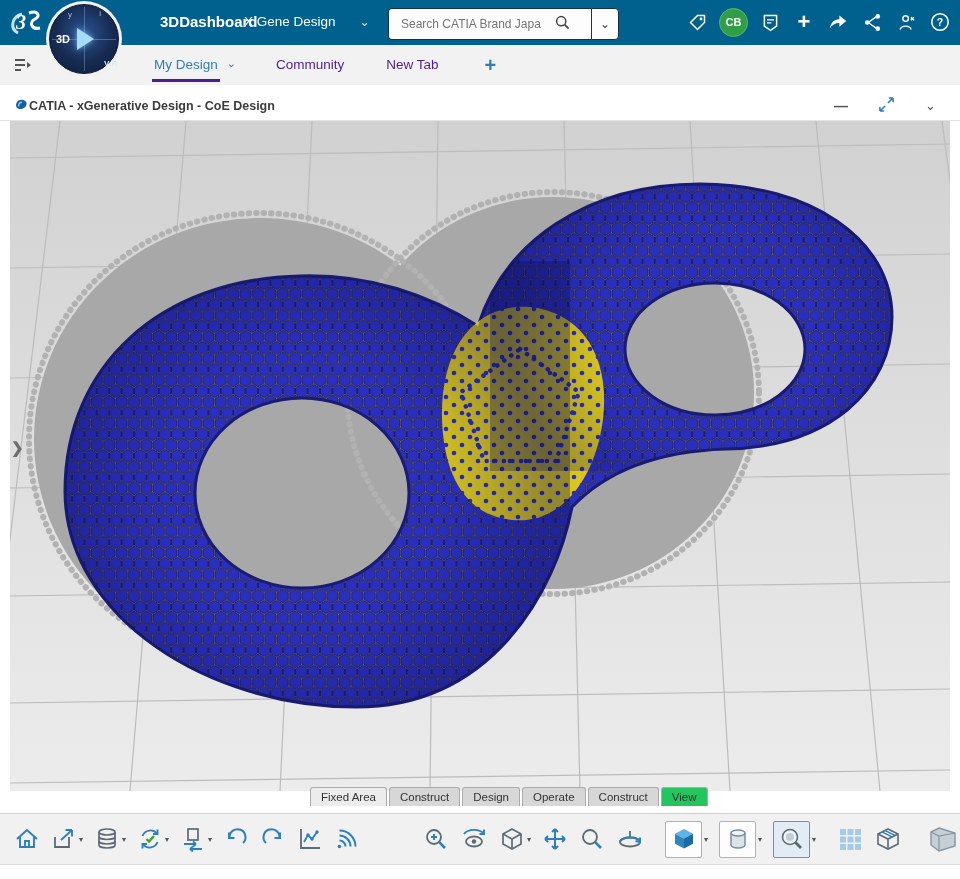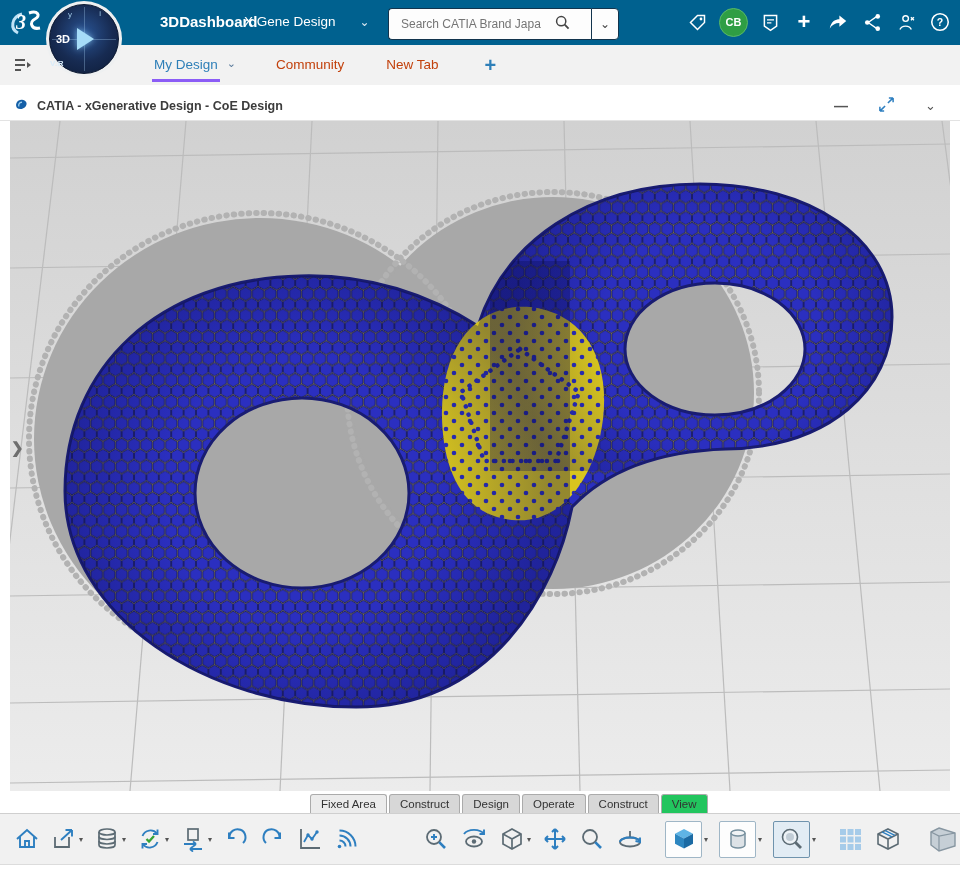--- a/index.html
+++ b/index.html
@@ -30,52 +30,52 @@
   .compass{position:absolute;left:46px;top:1px;width:76px;height:76px;border-radius:50%;
        background:#eef0f1;display:flex;align-items:center;justify-content:center;z-index:60}
   .cinner{width:68px;height:68px;border-radius:50%;position:relative;border:1px solid #0a1730;
        background:radial-gradient(circle at 50% 42%,#2a5494 0%,#172b52 55%,#0d1b36 100%)}
   .cinner::before{content:"";position:absolute;left:50%;top:2px;bottom:2px;width:1px;background:rgba(160,200,235,.35)}
   .cinner::after{content:"";position:absolute;top:50%;left:2px;right:2px;height:1px;background:rgba(160,200,235,.35)}
   .cplay{position:absolute;left:27px;top:23px;width:0;height:0;border-left:17px solid #a6dcf8;
        border-top:11px solid transparent;border-bottom:11px solid transparent;z-index:2;
        filter:drop-shadow(0 0 3px rgba(140,205,245,.8))}
   .c3d{position:absolute;left:6px;top:28px;color:#fff;font-size:11px;font-weight:bold;z-index:2}
-  .cvr{position:absolute;left:0;right:0;bottom:5px;text-align:left;color:#d8ecfa;font-size:8px;
+  .cvr{position:absolute;left:0;right:0;bottom:5px;text-align:right;color:#d8ecfa;font-size:8px;
        font-weight:bold;letter-spacing:.5px;z-index:2}
   .cty{position:absolute;left:18px;top:5px;color:#9cc4e2;font-size:8px;z-index:2}
   .cti{position:absolute;right:17px;top:4px;color:#9cc4e2;font-size:8px;z-index:2}
 
   
   .navbar{position:relative;height:40px;background:#f2f2f2;display:flex;align-items:center}
   .hamb{position:absolute;left:12px;top:10px}
   .ntabs{display:flex;align-items:center;margin-left:152px;gap:38px;height:100%}
-  .ntab{font-size:13.5px;color:#c2410c;display:flex;align-items:center;gap:7px;height:100%;cursor:default}
+  .ntab{font-size:13.5px;color:#4c1d95;display:flex;align-items:center;gap:7px;height:100%;cursor:default}
   .ntab.active{color:#2e7fb8}
-  .ntab.active .nlbl{border-bottom:3px solid #8b5cf6;padding:9px 2px 7px}
+  .ntab.active .nlbl{border-bottom:3px solid #4c1d95;padding:9px 2px 7px}
   .ntab .nlbl{padding:9px 2px 10px}
   .ntab .vchev{color:#57789a;font-size:11px;line-height:6px;margin-top:-4px}
   .addtab{color:#2e7fb8;font-size:20px;font-weight:bold;margin-left:6px}
 
   .gap7{height:7px;background:#fff}
 
   
   .winhead{height:28px;background:#fff;display:flex;align-items:center;padding:0 24px 0 14px;
        border-bottom:1px solid #e3e3e3}
-  .wtitle{font-size:12.5px;font-weight:bold;color:#3c3c3c;margin-left:8px}
+  .wtitle{font-size:12.5px;font-weight:bold;color:#3c3c3c;margin-left:0}
   .wctrl{margin-left:auto;display:flex;align-items:center;gap:30px}
   .wmin{color:#555;font-size:14px;font-weight:bold;line-height:10px}
   .wchev{color:#555;font-size:13px;line-height:8px}
 
   .viewport{position:relative;margin:0 10px;width:940px;height:670px;overflow:hidden;background:#d6d6d6}
   .vexp{position:absolute;left:1px;top:318px;color:#6e6e6e;font-size:15px;font-weight:bold}
 
   
   .subtabs{position:relative;height:22px;background:#fff}
-  .strow{position:absolute;left:310px;bottom:0;display:flex;align-items:center}
+  .strow{position:absolute;left:310px;bottom:7px;display:flex;align-items:center}
   .stab{font-size:11.5px;color:#333;border:1px solid #ababab;border-bottom:none;background:#d7d7d7;
        padding:3px 10px 3px;margin-right:2px;border-radius:3px 3px 0 0;white-space:nowrap}
   .stab.first{background:#ececec}
   .stab.active{background:#22c55e}
 
   
   .toolbar{position:relative;height:50px;background:#f1f1f1;border-top:1px solid #cfcfcf;
        display:flex;align-items:center;padding-left:14px}
   .tb{display:flex;align-items:center;margin-right:11px}
   .tb svg{display:block}

